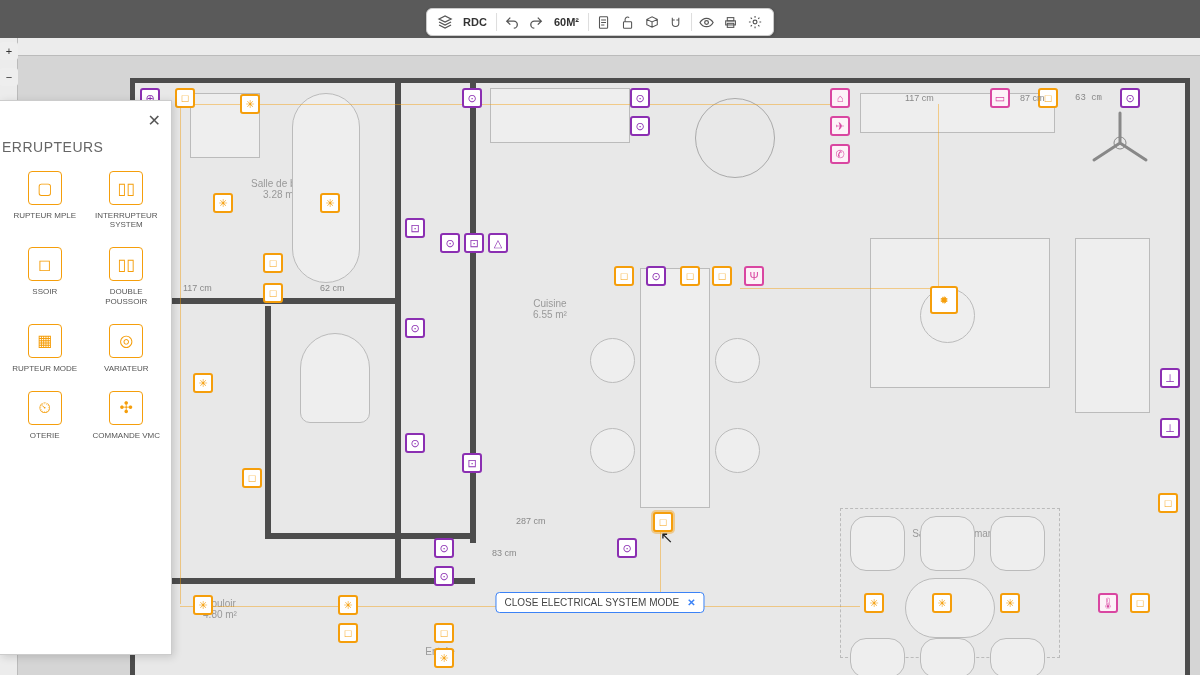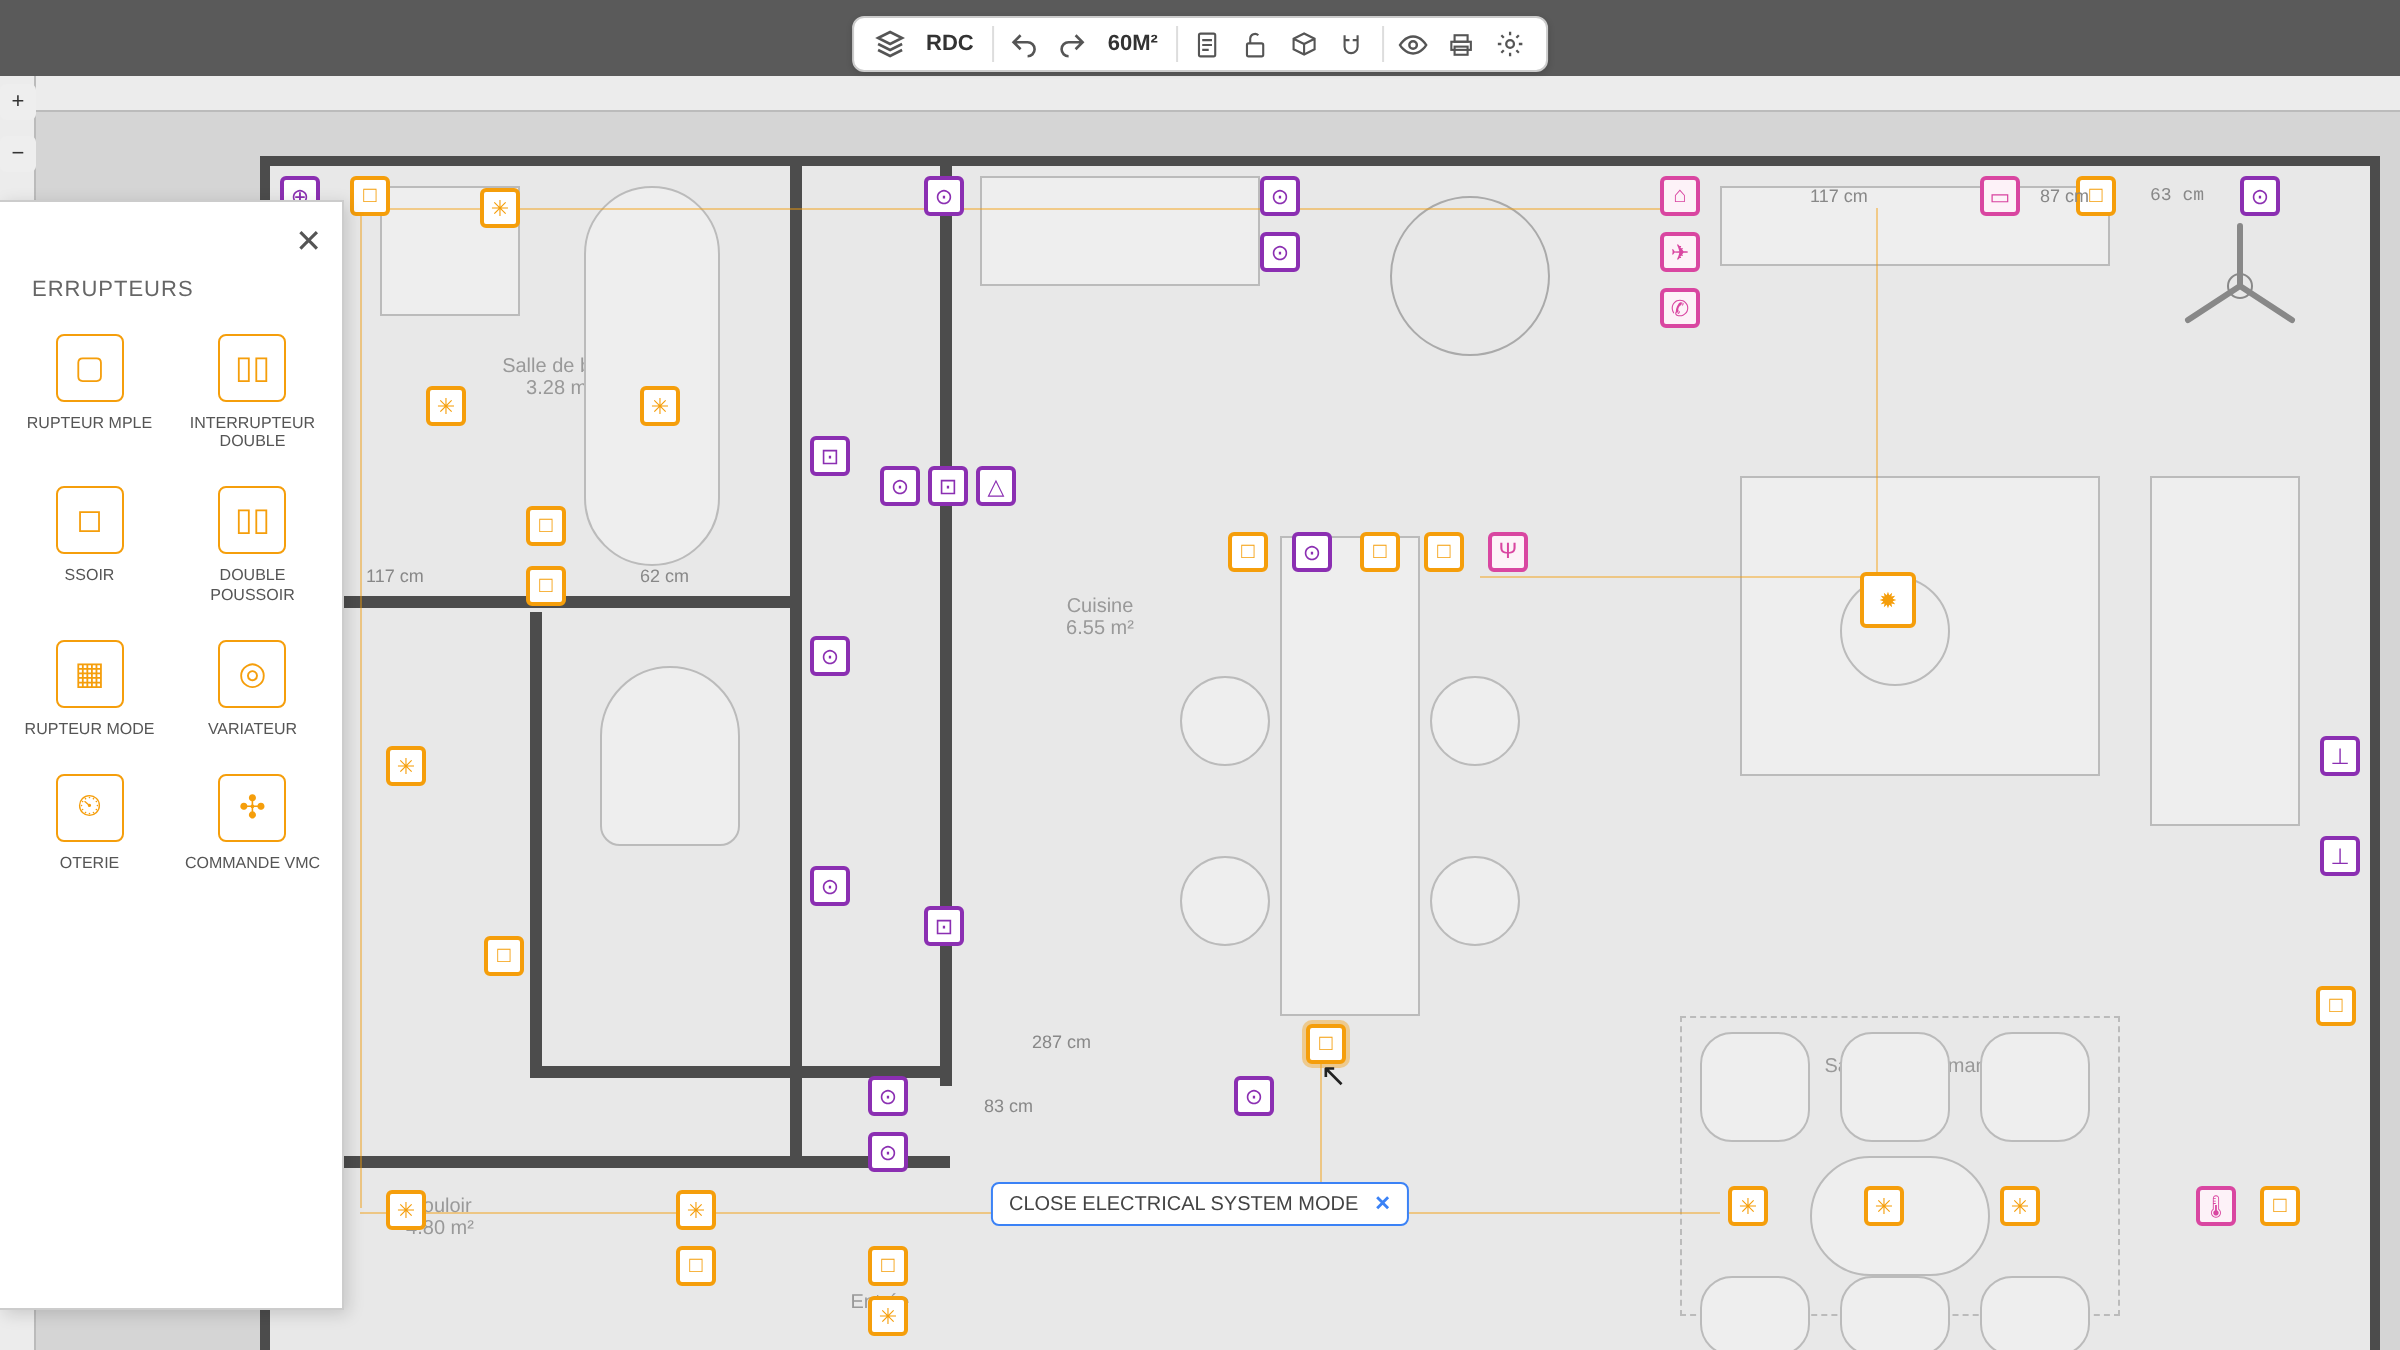--- a/index.html
+++ b/index.html
@@ -60,21 +60,21 @@
   .circle { border-radius:50%; }
 
   
   .panel {
     position: absolute; top: 100px; left: 0; width: 172px; bottom: 20px;
     background: #fff; border: 1px solid #ccc; border-left: none;
     box-shadow: 2px 2px 8px rgba(0,0,0,.15); z-index: 40;
     overflow: hidden;
   }
   .panel-close { position:absolute; top:10px; right:10px; font-size:16px; color:#555; cursor:pointer; }
-  .panel-section-title { font-size:11px; color:#666; letter-spacing:.5px; margin: 38px 10px 6px 16px; }
+  .panel-section-title { font-size:14px; color:#666; letter-spacing:.5px; margin: 38px 10px 6px 2px; }
   .panel-grid { display:grid; grid-template-columns: 1fr 1fr; gap: 18px 8px; padding: 10px 8px; }
   .p-item { display:flex; flex-direction:column; align-items:center; gap:6px; cursor:pointer; }
   .p-icon { width:34px; height:34px; border:1.5px solid #f59e0b; border-radius:4px; color:#f59e0b; display:flex; align-items:center; justify-content:center; font-size:16px; background:#fff; }
   .p-label { font-size:8px; color:#555; text-align:center; line-height:1.15; max-width:72px; }
 
   
   .mode-pill {
     position:absolute; left: 50%; transform: translateX(-50%); bottom: 62px;
     background:#fff; border:1px solid #3b82f6; border-radius:4px;
     font-size:10px; color:#444; padding:4px 8px; display:flex; align-items:center; gap:8px;
@@ -310,21 +310,21 @@
 <div class="panel">
   <div class="panel-close">✕</div>
   <div class="panel-section-title">ERRUPTEURS</div>
   <div class="panel-grid">
     <div class="p-item">
       <div class="p-icon">▢</div>
       <div class="p-label">RUPTEUR MPLE</div>
     </div>
     <div class="p-item">
       <div class="p-icon">▯▯</div>
-      <div class="p-label">INTERRUPTEUR DOUBLE</div>
+      <div class="p-label">INTERRUPTEUR SYSTEM</div>
     </div>
     <div class="p-item">
       <div class="p-icon">◻</div>
       <div class="p-label">SSOIR</div>
     </div>
     <div class="p-item">
       <div class="p-icon">▯▯</div>
       <div class="p-label">DOUBLE POUSSOIR</div>
     </div>
     <div class="p-item">

